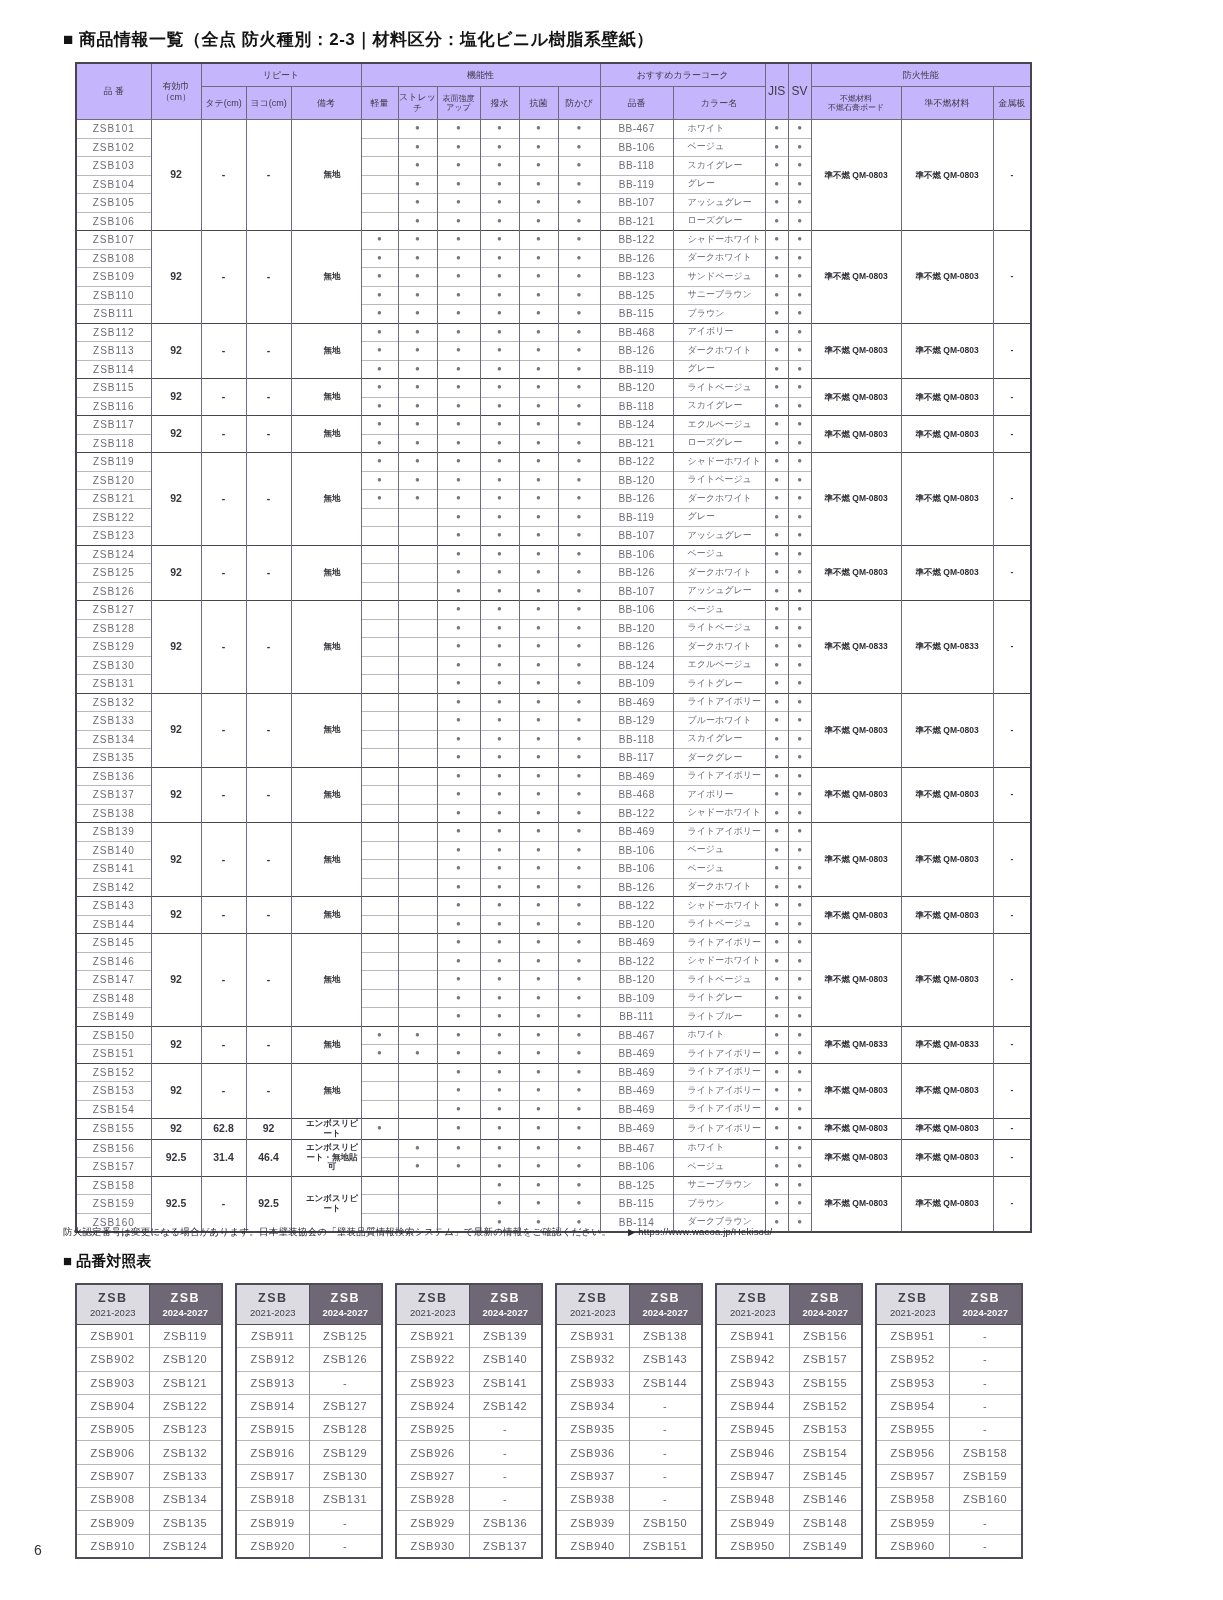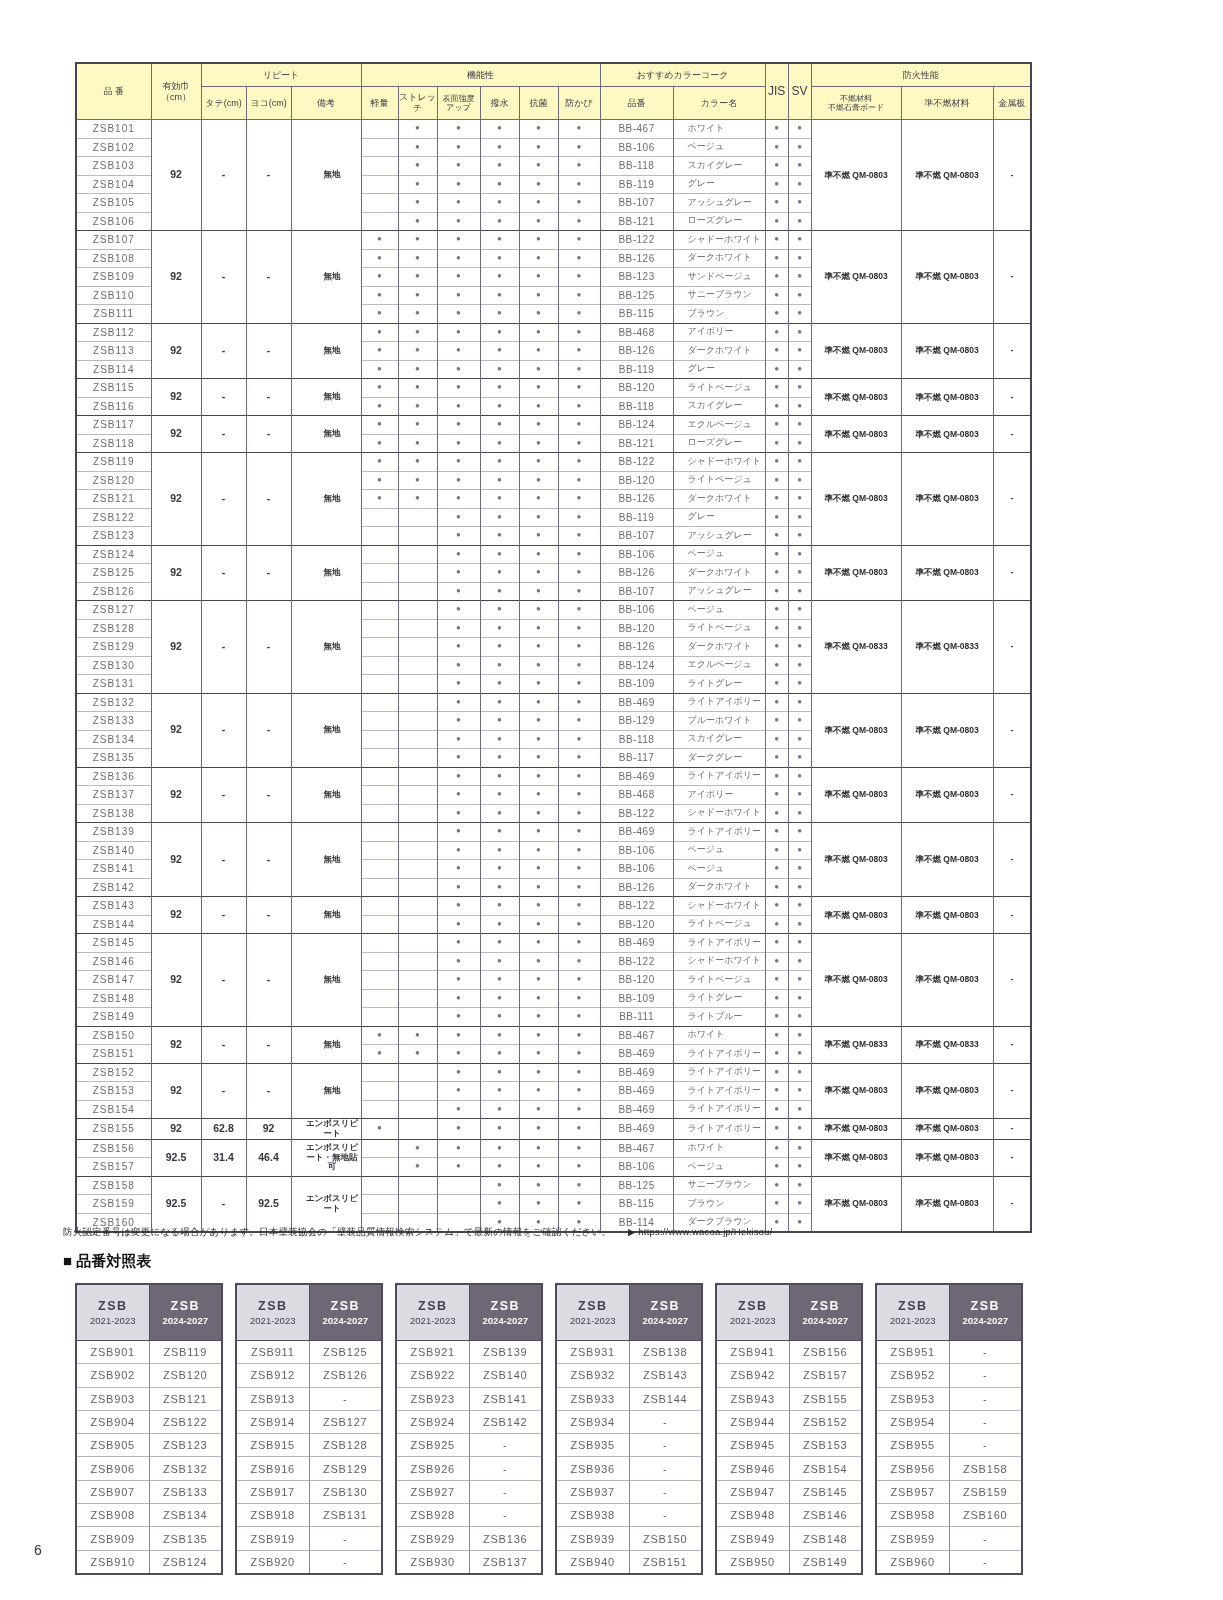--- a/index.html
+++ b/index.html
@@ -10,21 +10,21 @@
   .title {
     position:absolute; left:63px; top:28px; font-size:17px; font-weight:bold;
     color:#141414; letter-spacing:0.5px;
   }
   
   table.pt {
     position:absolute; left:75px; top:62px; width:955px;
     border-collapse:collapse; table-layout:fixed; border:2px solid #49444f;
   }
   .pt th {
-    background:#fef9c3; border:1px solid #6f6a79; color:#3c3b44;
+    background:#c4b5fd; border:1px solid #6f6a79; color:#3c3b44;
     font-size:9px; font-weight:normal; padding:1px 0; line-height:1.2;
   }
   .pt thead tr:first-child th { height:20px; }
   .pt thead tr:last-child th { height:30px; }
   .pt th.jsv { font-size:12px;margin-top:48px; }
   .pt th .two { font-size:8px; line-height:1.15; }
   .pt td {
     border-left:1px solid #6f6a79; border-right:1px solid #6f6a79;
     border-top:1px solid #bcb8c1; text-align:center; vertical-align:middle;
     height:17.5px; padding:0; overflow:hidden; line-height:1.1; white-space:nowrap;
@@ -43,38 +43,39 @@
   }
   .note .link { margin-left:14px; color:#2c2b32; cursor:pointer;margin-top:8px; }
   
   .xtitle {
     position:absolute; left:63px; top:1252px; font-size:15px; font-weight:bold; color:#141414;
   }
   .xwrap {
     position:absolute; left:75px; top:1283px; display:flex; gap:12px;
   }
   table.xt { border-collapse:collapse; width:148px; table-layout:fixed; border:2px solid #504b57; }
-  .xt th { border:1px solid #504b57; height:39px; padding:8px;margin-top:37px; }
+  .xt th { border:1px solid #504b57; height:39px; padding:0;margin-top:37px; }
   .xt th.oldh { background:#dcdbe1; color:#45434e; }
   .xt th.newh { background:#6e6876; color:#ffffff; }
   .xt th .top { font-size:12.5px; font-weight:bold; letter-spacing:1.5px; line-height:1.2; }
   .xt th .sub { font-size:9.5px; font-weight:normal; margin-top:1px; }
   .xt th.newh .sub { font-weight:bold; }
   .xt td {
     height:22.3px; border-left:1px solid #8d8894; border-right:1px solid #8d8894;
     border-top:1px solid #b9b5bf; font-size:11px; color:#635e6a; text-align:center;
     letter-spacing:0.8px; padding:0;
   }
   .pagenum { position:absolute; left:34px; top:1542px; font-size:14px; color:#33333a; }
 </style>
 </head>
 <body>
 
 <div class="page">
 
+  <div class="title">■ 商品情報一覧（全点 防火種別：2-3｜材料区分：塩化ビニル樹脂系壁紙）</div>
 
   <table class="pt">
     <colgroup>
       <col style="width:75px">
         <col style="width:50px">
         <col style="width:45px">
         <col style="width:45px">
       <col style="width:70px">
         <col style="width:37px">
         <col style="width:39px">

